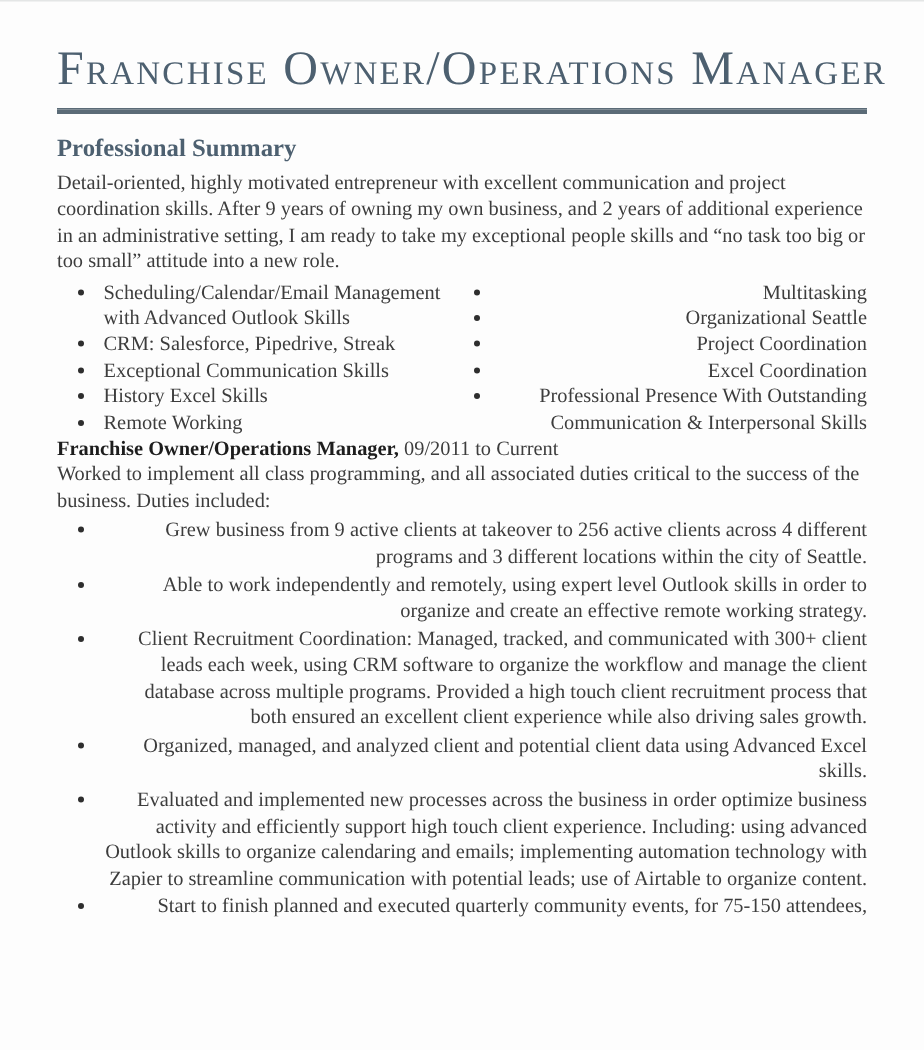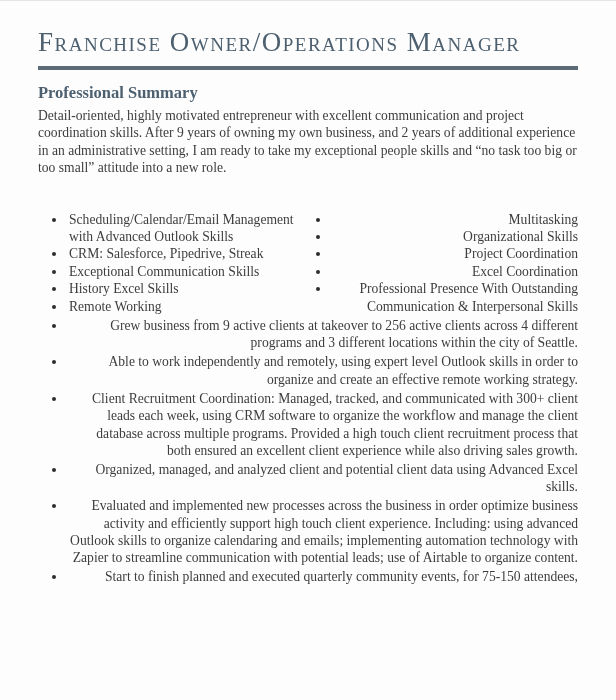--- a/index.html
+++ b/index.html
@@ -12,24 +12,24 @@
     color: var(--body_text, #3d3d3d);
   }
   .page {
     width: 616px; height: 700px;
     padding: 0 38px;
     border-top: 1px solid #e4e6e6;
     overflow: hidden;
   }
   h1.resume-title {
     margin: 26px 0 0 0;
-    text-align: left;
+    text-align: center;
     font-variant: small-caps;
     font-weight: normal;
-    font-size: 27px;
+    font-size: 32px;
     letter-spacing: 1.5px;
     color: var(--accent, #4d6070);
     white-space: nowrap;
   }
   .title-divider {
     margin-top: 8px;
     border-top: 1.5px solid var(--rule, #5b6b77);
     height: 3px;
     border-bottom: 3.5px solid var(--rule, #5b6b77);
   }
@@ -44,21 +44,21 @@
   strong { color: #1d1d1d; }
   ul {
     margin: 2px 0 0 0;
     padding-left: 29px;
     font-size: 13.6px;
     line-height: 17.4px;
     list-style: disc outside;
   }
   ul li { padding-left: 2px; }
   ul li::marker { color: #2e2e2e; }
-  .skills-columns { display: flex; margin-top: 31px; }
+  .skills-columns { display: flex; }
   .skills-columns ul { margin-top: 3px; }
   .skills-col-left { width: 264px; flex: 0 0 264px; }
   .skills-col-right { flex: 1; text-align: right; }
   .duty-list li { margin-bottom: 1.5px; text-align: right; }
   .job-line { line-height: 17.4px; }
 </style>
 </head>
 <body>
 
 <div class="page">
@@ -76,32 +76,37 @@
     <div class="skills-columns">
       <ul class="skills-col-left">
           <li>Scheduling/Calendar/Email Management with Advanced Outlook Skills</li>
           <li>CRM: Salesforce, Pipedrive, Streak</li>
           <li>Exceptional Communication Skills</li>
           <li>History Excel Skills</li>
           <li>Remote Working</li>
         </ul>
       <ul class="skills-col-right">
           <li>Multitasking</li>
-          <li>Organizational Skills</li>
+          <li>Organizational Seattle</li>
           <li>Project Coordination</li>
           <li>Excel Coordination</li>
           <li>Professional Presence With Outstanding Communication &amp; Interpersonal Skills</li>
         </ul>
     </div>
   </section>
 
   <section>
 
+    <p class="job-line">
+      <strong>Franchise Owner/Operations Manager,</strong>
+      <span>09/2011 to Current</span>
+    </p>
 
 
+    <p>Worked to implement all class programming, and all associated duties critical to the success of the business. Duties included:</p>
 
     <ul class="duty-list">
         <li>Grew business from 9 active clients at takeover to 256 active clients across 4 different programs and 3 different locations within the city of Seattle.</li>
         <li>Able to work independently and remotely, using expert level Outlook skills in order to organize and create an effective remote working strategy.</li>
         <li>Client Recruitment Coordination: Managed, tracked, and communicated with 300+ client leads each week, using CRM software to organize the workflow and manage the client database across multiple programs. Provided a high touch client recruitment process that both ensured an excellent client experience while also driving sales growth.</li>
         <li>Organized, managed, and analyzed client and potential client data using Advanced Excel skills.</li>
         <li>Evaluated and implemented new processes across the business in order optimize business activity and efficiently support high touch client experience. Including: using advanced Outlook skills to organize calendaring and emails; implementing automation technology with Zapier to streamline communication with potential leads; use of Airtable to organize content.</li>
         <li>Start to finish planned and executed quarterly community events, for 75-150 attendees,</li>
       </ul>
   </section>

